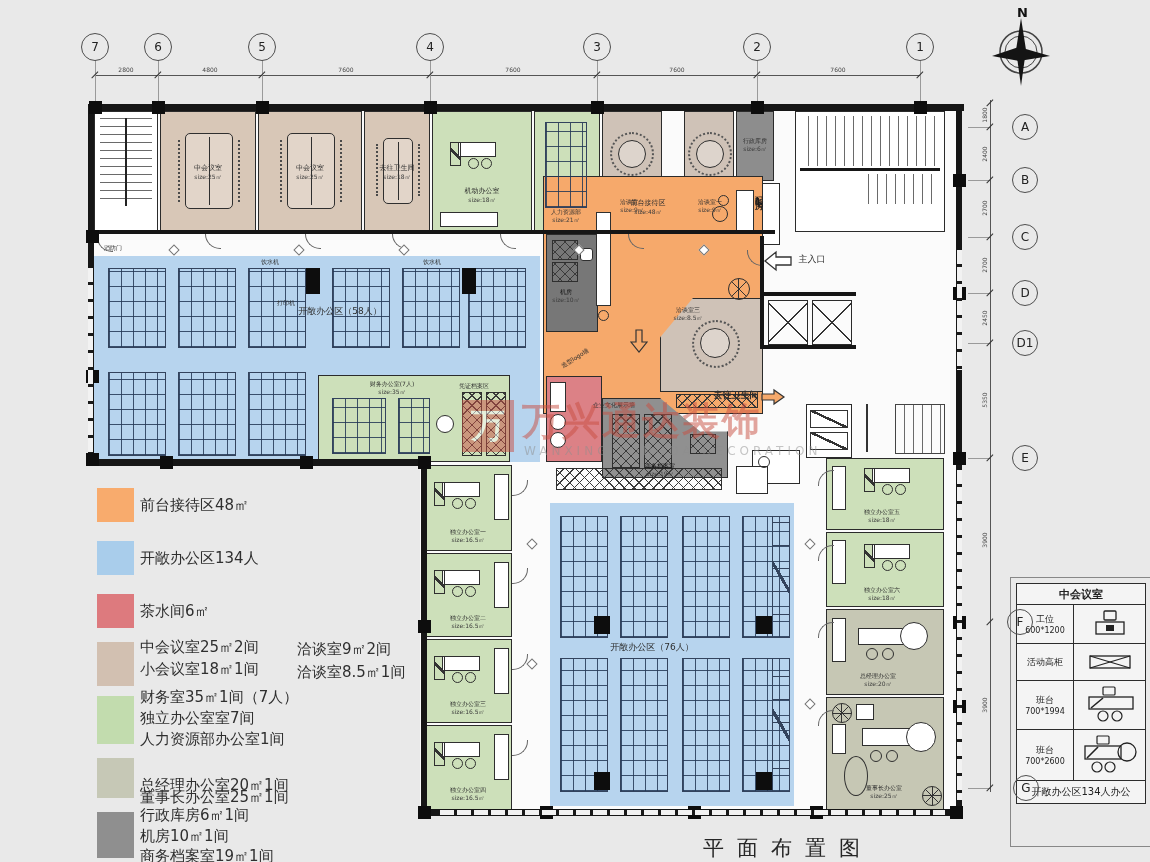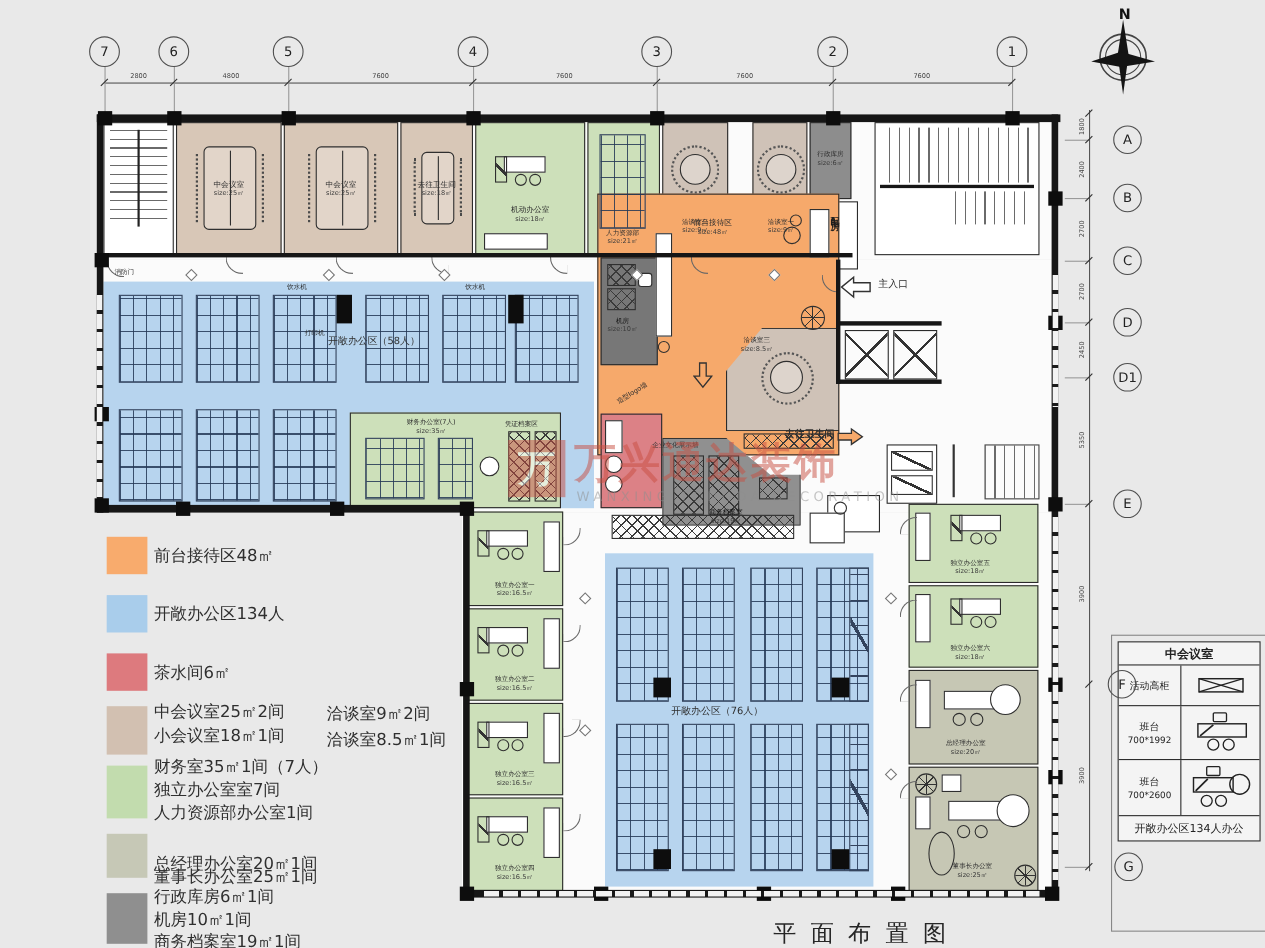--- a/index.html
+++ b/index.html
@@ -512,37 +512,50 @@
 <div class="lg-line" style="left:140px;top:788px">董事长办公室25㎡1间</div>
 <div class="lg-line" style="left:140px;top:776px">总经理办公室20㎡1间</div>
 <div class="lg-sw" style="left: 97px; top: 812px; height: 46px; background: rgb(143, 143, 143);"></div>
 <div class="lg-line" style="left:140px;top:806px">行政库房6㎡1间</div>
 <div class="lg-line" style="left:140px;top:827px">机房10㎡1间</div>
 <div class="lg-line" style="left:140px;top:847px">商务档案室19㎡1间</div>
 
 <div class="lt-outer"></div>
 <div class="lt">
   <div class="hd">中会议室</div>
+  <div class="row" style="height:38px">
+    <div class="cell-l">
+        <span class="nm">工位</span>
+        <span class="szz">600*1200</span>
+      </div>
+    <div class="cell-r">
+        <svg width="40" height="30" viewBox="0 0 40 30">
+          <rect x="14" y="2" width="12" height="9" fill="none" stroke="#222" stroke-width="1.3" rx="1"></rect>
+          <rect x="6" y="13" width="28" height="12" fill="none" stroke="#222" stroke-width="1.3"></rect>
+          <rect x="16" y="16" width="8" height="6" fill="#222"></rect>
+        </svg>
+      </div>
+  </div>
   <div class="row" style="height:36px">
     <div class="cell-l">
         <span class="nm">活动高柜</span>
         <span class="szz"></span>
       </div>
     <div class="cell-r">
         <svg width="44" height="16" viewBox="0 0 44 16">
           <rect x="2" y="2" width="40" height="12" fill="none" stroke="#222" stroke-width="1.3"></rect>
           <line x1="2" y1="14" x2="42" y2="2" stroke="#222" stroke-width="1.1"></line>
           <line x1="2" y1="2" x2="42" y2="14" stroke="#222" stroke-width="1.1"></line>
         </svg>
       </div>
   </div>
   <div class="row" style="height:48px">
     <div class="cell-l">
         <span class="nm">班台</span>
-        <span class="szz">700*1992</span>
+        <span class="szz">700*1994</span>
       </div>
     <div class="cell-r">
         <svg width="54" height="40" viewBox="0 0 54 40">
           <rect x="20" y="2" width="12" height="8" fill="none" stroke="#222" stroke-width="1.2" rx="1"></rect>
           <rect x="6" y="12" width="44" height="12" fill="none" stroke="#222" stroke-width="1.3"></rect>
           <line x1="8" y1="23" x2="20" y2="13" stroke="#222" stroke-width="1.6"></line>
           <circle cx="20" cy="31" r="5" fill="none" stroke="#222" stroke-width="1.2"></circle>
           <circle cx="34" cy="31" r="5" fill="none" stroke="#222" stroke-width="1.2"></circle>
         </svg>
       </div>

